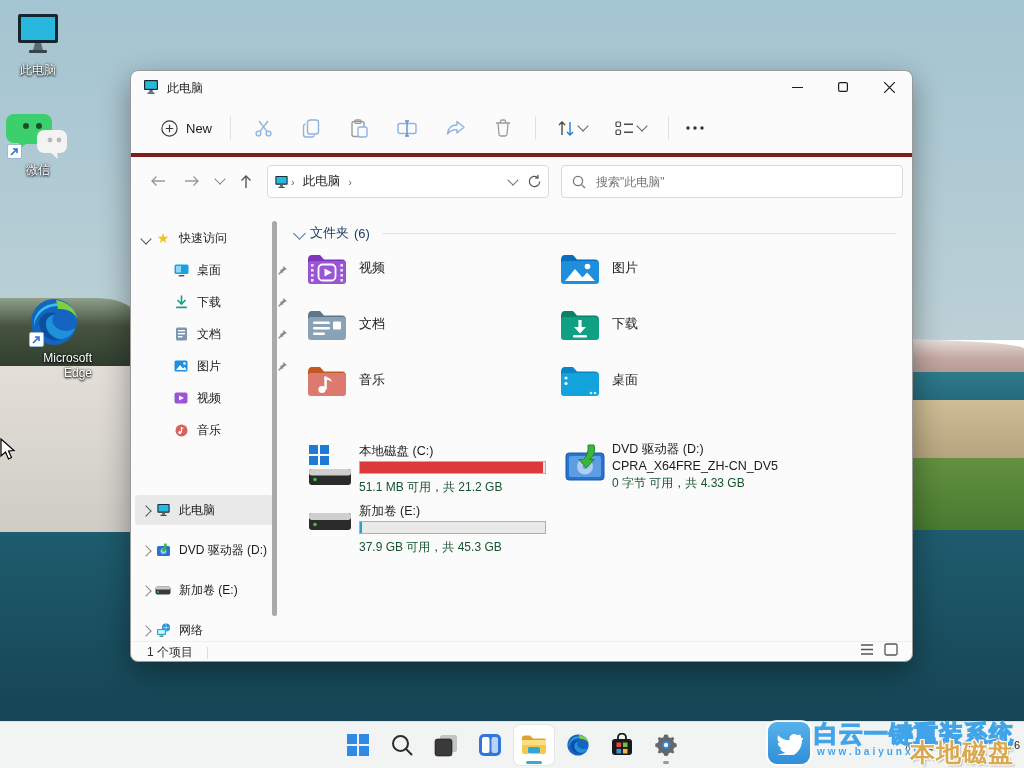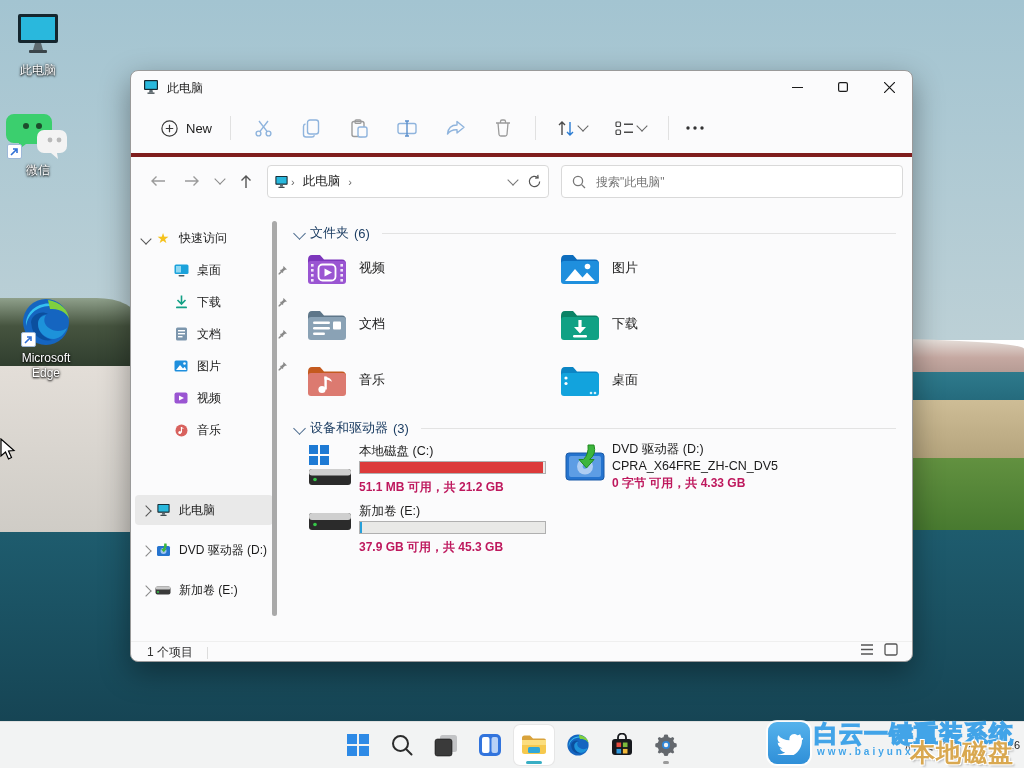--- a/index.html
+++ b/index.html
@@ -56,21 +56,21 @@
   
   #main{left:160px;top:140px;width:623px;height:430px;}
   .sechead{display:flex;align-items:center;height:20px;}
   .sechead .sctitle{font-size:13px;color:#1d3e63;margin-left:6px;}
   .sechead .scount{font-size:13px;color:#1d3e63;margin-left:5px;}
   .sechead .schev{width:8px;height:8px;border-right:1.4px solid #4a6a8c;border-bottom:1.4px solid #4a6a8c;transform:rotate(45deg);margin-left:4px;}
   .sechead .scline{flex:1;height:1px;background:#e3e3e3;margin:0 10px 0 12px;}
   .ftile{width:250px;height:46px;display:flex;align-items:center;border-radius:4px;}
   .ftile .flabel{font-size:13px;color:#1b1b1b;margin-left:12px;}
   .dtile-name{font-size:12.5px;color:#1b1b1b;line-height:16px;}
-  .dtile-usage{font-size:12px;color:#be185d;line-height:16px;font-weight:bold;}
+  .dtile-usage{font-size:12px;color:#14532d;line-height:16px;}
   .dbar{width:187px;height:13px;border:1px solid #b0b0b0;background:#e9e9e7;box-sizing:border-box;}
   .dbar .dfill{height:100%;}
   
   #statusbar{left:0;top:570px;width:100%;height:21px;border-top:1px solid #efefef;display:flex;align-items:center;}
   #statusbar .scount{font-size:12px;color:#333;margin-left:16px;}
   #statusbar .sdiv{width:1px;height:12px;background:#ddd;margin-left:14px;}
   .viewtoggle{position:absolute;right:14px;top:572px;display:flex;gap:10px;}
   
   #taskbar{left:0;top:721px;width:1024px;height:47px;background:#f2f3f3;border-top:1px solid #e0e0e0;box-sizing:border-box;}
   #tb-center{left:0;top:721px;width:1024px;height:47px;display:flex;align-items:center;justify-content:center;gap:4px;}
@@ -130,21 +130,21 @@
       </svg>
       <span class="shortcut-badge">
         <svg width="9" height="9" viewBox="0 0 9 9">
             <path d="M1 8 L6 3 M3 2 h4 v4" stroke="#2f6fd6" stroke-width="1.6" fill="none"></path>
           </svg>
       </span>
     </div>
     <span class="dlabel">微信</span>
   </div>
 
-  <div class="abs dicon" style="left:8px;top:296px;">
+  <div class="abs dicon" style="left:16px;top:296px;text-align:right;">
     <div style="position:relative;width:52px;height:52px;margin:0 auto;">
       <svg width="52" height="52" viewBox="0 0 52 52">
         <circle cx="26" cy="26" r="23" fill="#1565c0"></circle>
         <path d="M6 30 A23 23 0 0 1 49 22 C44 12 34 6 24 8 C12 10 5 20 6 30 Z" fill="#35c1f1"></path>
         <path d="M28 4 C40 6 49 14 49 24 C49 18 40 12 30 13 Z" fill="#7fd03f"></path>
         <path d="M12 32 C14 40 22 46 32 44 C24 42 18 36 18 28 C18 22 22 18 28 18 C22 14 12 18 11 26 Z" fill="#0b4f9e"></path>
         <path d="M18 28 C18 36 25 43 34 43 C40 42 45 38 47 32 C42 36 34 36 29 32 C24 29 23 23 26 19 C21 20 18 23 18 28 Z" fill="#1f9ade" opacity=".85"></path>
       </svg>
       <span class="shortcut-badge">
         <svg width="9" height="9" viewBox="0 0 9 9">
@@ -434,20 +434,33 @@
         <span class="sicon">
           <svg width="16" height="9" viewBox="0 0 16 9">
               <rect x="0.5" y="0.5" width="15" height="8" rx="2" fill="#3a3a3a"></rect>
               <rect x="0.5" y="0.5" width="15" height="3" rx="1.5" fill="#c9c9c9"></rect>
               <circle cx="3" cy="6" r="1" fill="#35c948"></circle>
             </svg>
         </span>
         <span class="slabel">新加卷 (E:)</span>
       </div>
 
+      <div class="abs srow" style="top:404px;">
+        <span class="schev"><span class="chev chev-right" style="border-color:#888;"></span></span>
+        <span class="sicon">
+          <svg width="15" height="14" viewBox="0 0 15 14">
+              <circle cx="10" cy="4.5" r="4" fill="#2a8fd0"></circle>
+              <path d="M7 4.5 h6 M10 1 v7" stroke="#bfe0f5" stroke-width=".8" fill="none"></path>
+              <rect x="1" y="6" width="9" height="6" rx="1" fill="#17b0cf"></rect>
+              <rect x="2.2" y="7.2" width="6.6" height="3.6" fill="#d9f3fa"></rect>
+              <rect x="3.5" y="12.5" width="4" height="1.2" fill="#4a5a62"></rect>
+            </svg>
+        </span>
+        <span class="slabel">网络</span>
+      </div>
     </div>
     <div class="abs sscroll"></div>
 
     <div id="main" class="abs">
 
       <div class="sechead abs" style="left:0;top:12px;width:615px;">
         <span class="schev"></span>
         <span class="sctitle">文件夹</span>
         <span class="scount">(6)</span>
         <span class="scline"></span>
@@ -519,26 +532,20 @@
           <path d="M1 9 Q1 4 5 4 H13 L17 8.5 H35 Q39 8.5 39 13 V14 H1 Z" fill="#0b85c4"></path>
           <rect x="1" y="10" width="38" height="23" rx="3" fill="#12a3dd"></rect>
           <circle cx="6" cy="15" r="1.6" fill="#fff"></circle>
             <circle cx="6" cy="20.5" r="1.6" fill="#fff"></circle>
           <circle cx="31" cy="30" r="1.3" fill="#d7f1fa"></circle>
             <circle cx="35" cy="30" r="1.3" fill="#d7f1fa"></circle>
         </svg>
         <span class="flabel">桌面</span>
       </div>
 
-      <div class="sechead abs" style="left:0;top:207px;width:615px;">
-        <span class="schev"></span>
-        <span class="sctitle">设备和驱动器</span>
-        <span class="scount">(3)</span>
-        <span class="scline"></span>
-      </div>
 
       <div class="abs" style="left:16px;top:232px;width:256px;height:56px;">
         <svg class="abs" style="left:0;top:2px;" width="46" height="42" viewBox="0 0 46 42">
           <rect x="2" y="0" width="9" height="9" fill="#1e7ad4"></rect>
             <rect x="13" y="0" width="9" height="9" fill="#1e7ad4"></rect>
           <rect x="2" y="11" width="9" height="9" fill="#1e7ad4"></rect>
             <rect x="13" y="11" width="9" height="9" fill="#1e7ad4"></rect>
           <rect x="2" y="24" width="42" height="16" rx="3" fill="#2b2b2b"></rect>
           <rect x="2" y="24" width="42" height="6.5" rx="3" fill="#cfcfcf"></rect>
           <circle cx="8" cy="34.5" r="1.8" fill="#35c948"></circle>

